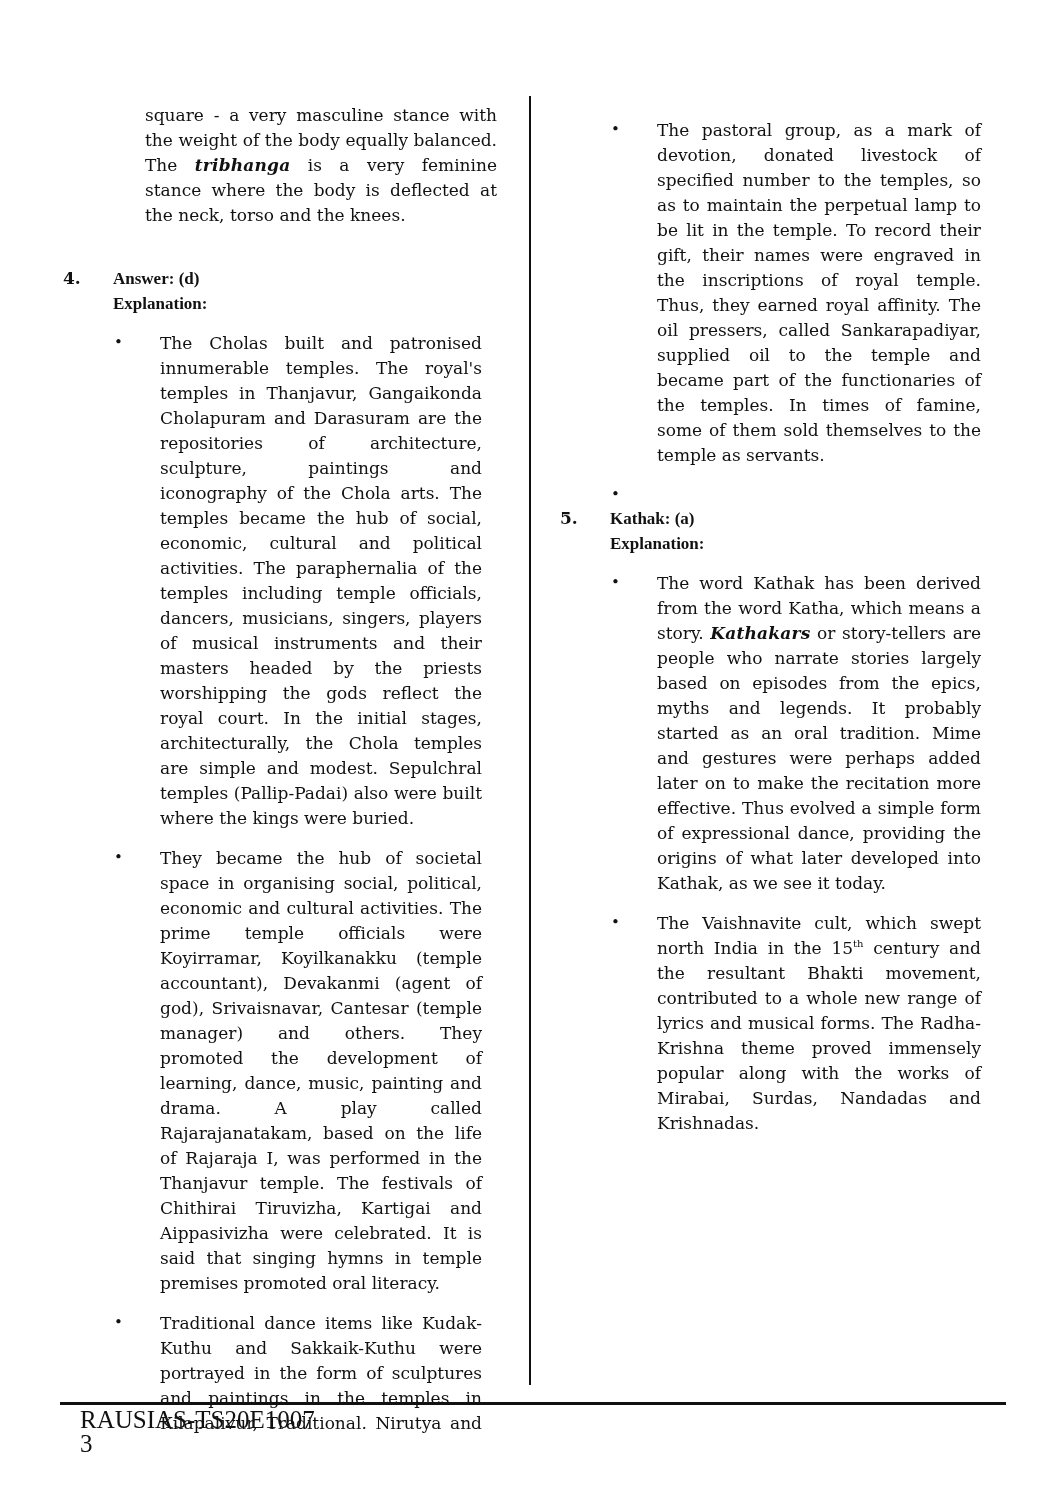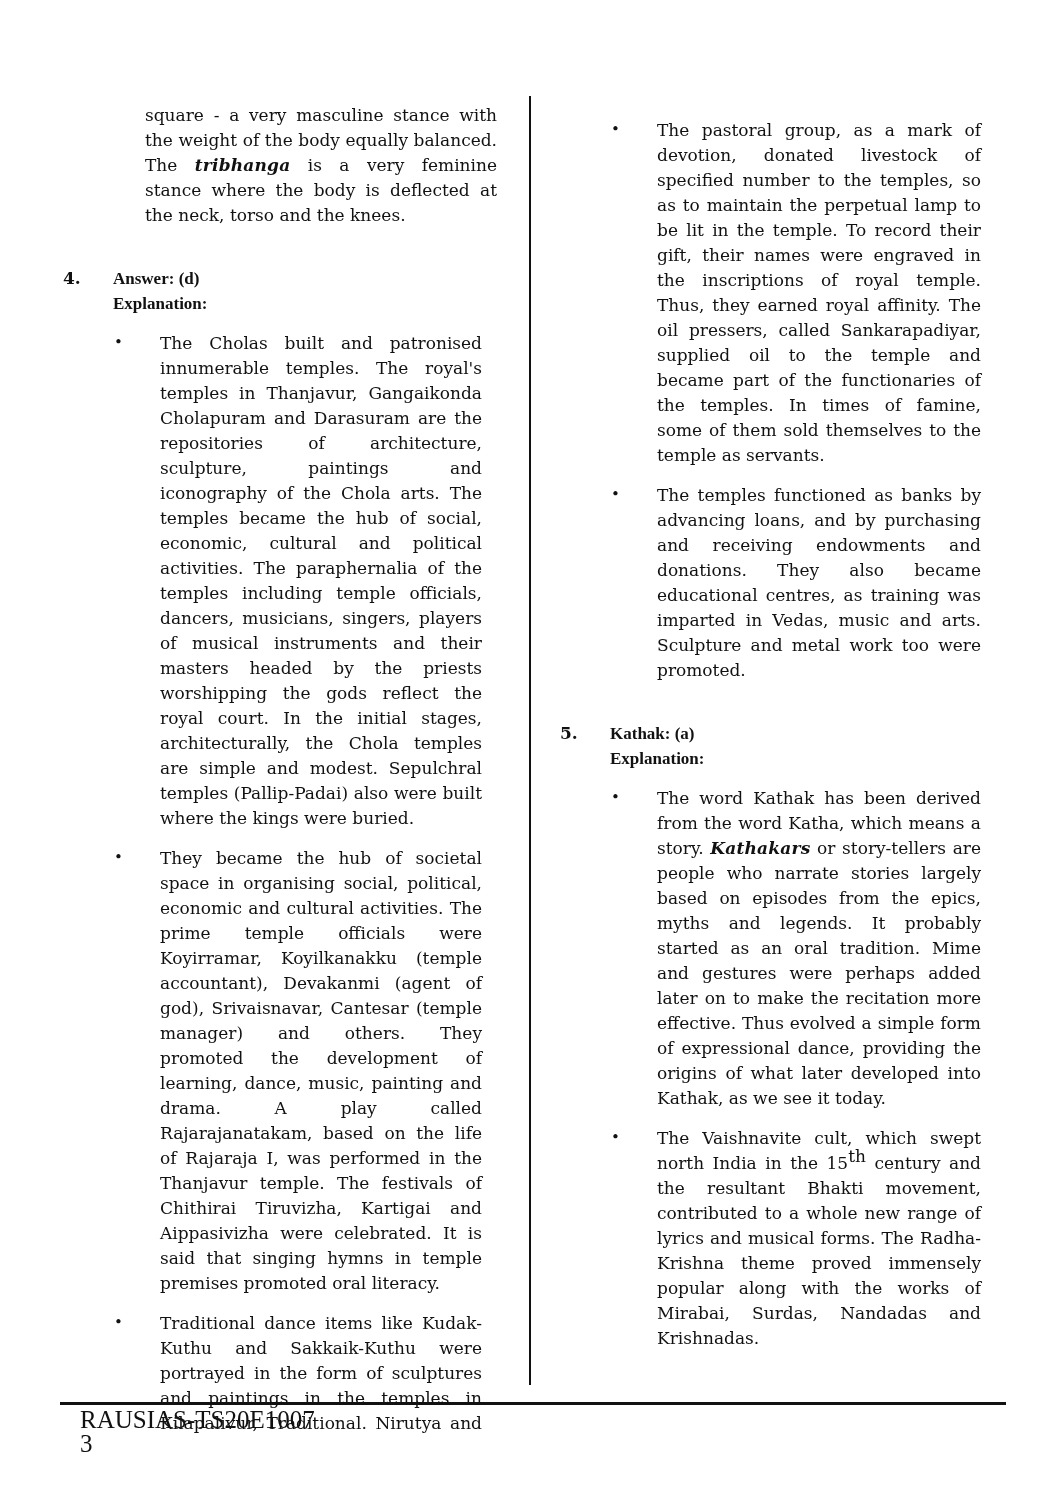--- a/index.html
+++ b/index.html
@@ -27,21 +27,21 @@
   .bullet { position:relative; padding-left:82px; margin-bottom:9px; }
   .bullet:last-child { margin-bottom:0; }
   .bullet .marker {
     position:absolute; left:51px; top:-1px;
     font-size:15px;
   }
   .bullet p { margin:15px; }
   .force-just { text-align-last:justify; }
 
   b i { letter-spacing:0.2px; }
-  sup { font-size:17px; line-height:0; vertical-align:super; }
+  sup { font-size:10px; line-height:0; vertical-align:super; }
 
   .divider {
     position:absolute;
     left:529px; top:96px;
     width:2px; height:1289px;
     background:#111111;
   }
 
   .footer-rule {
     position:absolute;
@@ -96,21 +96,20 @@
 
   <div class="col col-right">
 
     <div class="bullets" style="margin-top:10px;">
       <div class="bullet">
         <span class="marker">•</span>
         <p>The pastoral group, as a mark of devotion, donated livestock of specified number to the temples, so as to maintain the perpetual lamp to be lit in the temple. To record their gift, their names were engraved in the inscriptions of royal temple. Thus, they earned royal affinity. The oil pressers, called Sankarapadiyar, supplied oil to the temple and became part of the functionaries of the temples. In times of famine, some of them sold themselves to the temple as servants.</p>
       </div>
       <div class="bullet">
         <span class="marker">•</span>
-        <p>The temples functioned as banks by advancing loans, and by purchasing and receiving endowments and donations. They also became educational centres, as training was imparted in Vedas, music and arts. Sculpture and metal work too were promoted.</p>
       </div>
     </div>
 
     <div class="section-head">
       <div class="sec-num">5.</div>
       <div class="sec-labels">
         <div>Kathak: (a)</div>
         <div>Explanation:</div>
       </div>
     </div>

